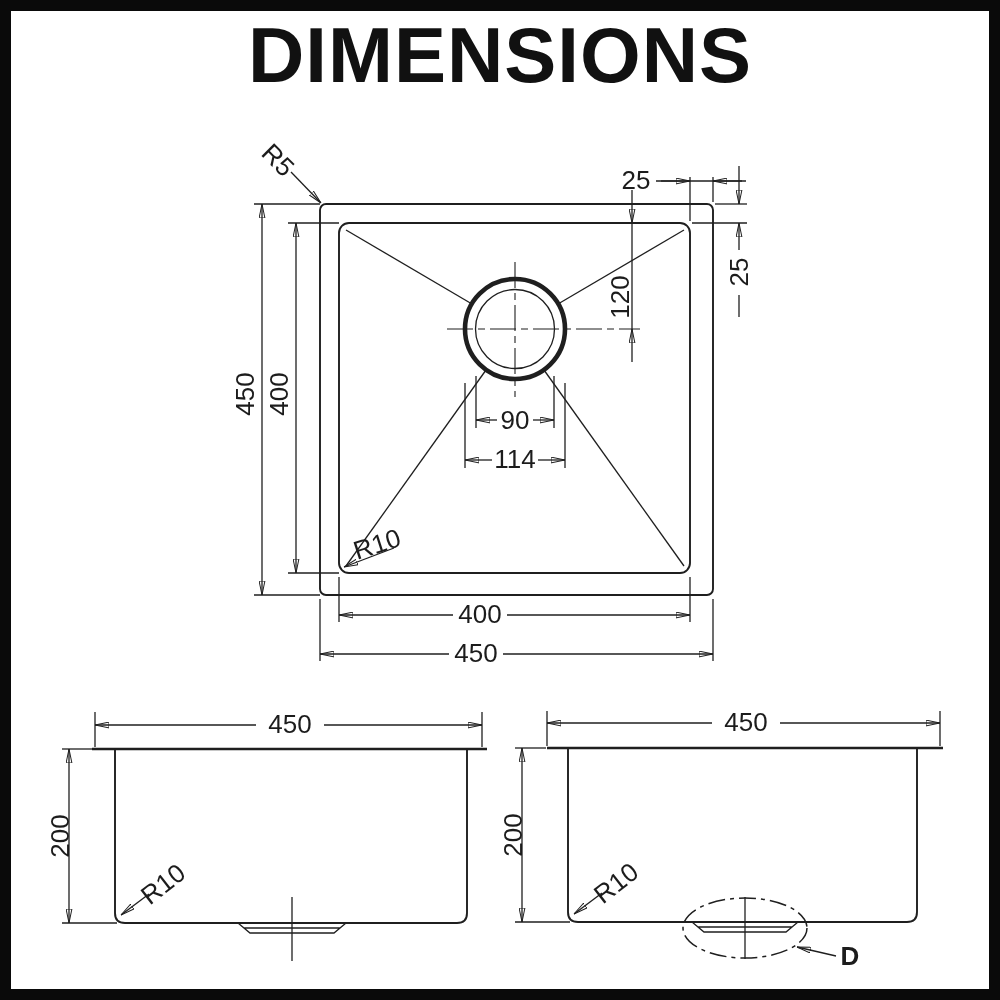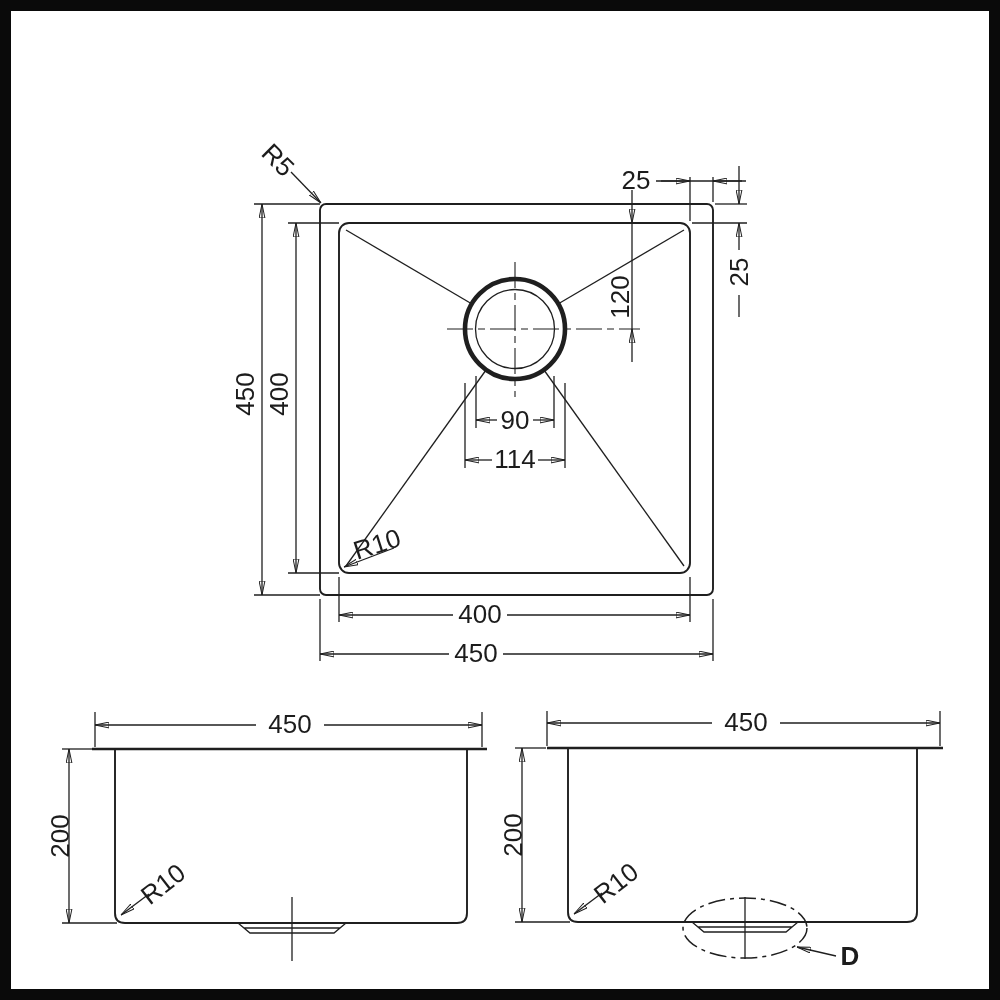--- a/index.html
+++ b/index.html
@@ -27,20 +27,21 @@
   .cl{stroke-width:1.1px;stroke-dasharray:26 5 7 5;}
   .phantom{stroke-width:1.5px;stroke-dasharray:17 5 4 5;}
   svg.drawing text{fill:#1c1c1c;font-family:"Liberation Sans", sans-serif;font-size:26px;}
   text.dlab{text-anchor:middle;dominant-baseline:central;}
   text.big{font-size:30px;font-weight:bold;}
 </style>
 </head>
 <body>
 
 <div class="screen">
+  <div class="title">DIMENSIONS</div>
 
   <svg class="drawing" width="1000" height="1000" viewBox="0 0 1000 1000">
     <defs>
       <marker id="arw" markerWidth="14" markerHeight="7" refX="14" refY="3.5" orient="auto-start-reverse" markerUnits="userSpaceOnUse">
         <path d="M0,0.6 L14,3.5 L0,6.4 Z" fill="#1f1f1f" stroke="none"></path>
       </marker>
     </defs>
 
     <g>
 

